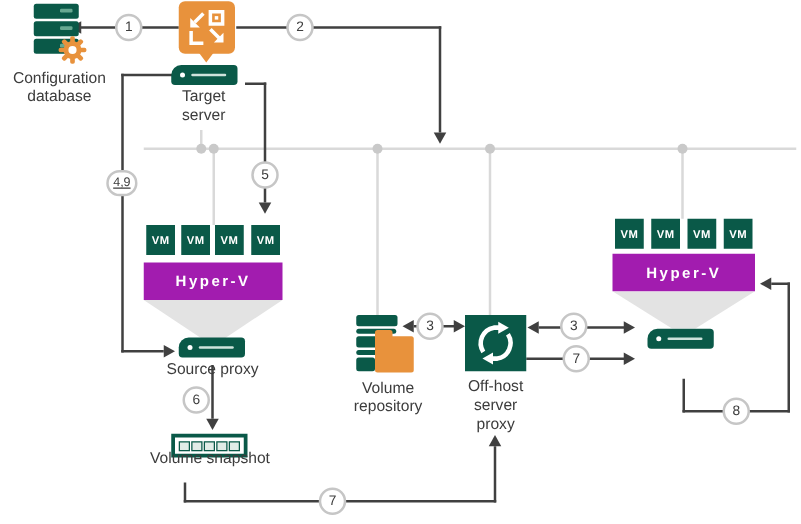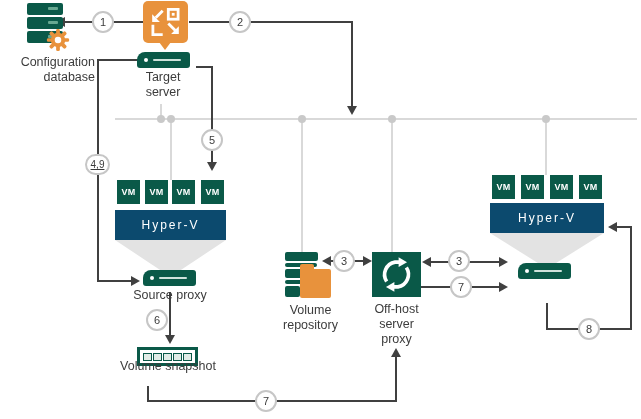--- a/index.html
+++ b/index.html
@@ -15,21 +15,21 @@
   .arr.l{border-top:5px solid transparent;border-bottom:5px solid transparent;border-right:9px solid #404040;}
   .arr.d{border-left:5px solid transparent;border-right:5px solid transparent;border-top:9px solid #404040;}
   .arr.u{border-left:5px solid transparent;border-right:5px solid transparent;border-bottom:9px solid #404040;}
   .badge{position:absolute;width:22px;height:22px;border-radius:50%;background:#fff;
          border:2px solid #c6c6c6;color:#3c3c3c;font-size:11px;box-sizing:border-box;
          display:flex;align-items:center;justify-content:center;z-index:5;}
   .badge.wide{width:25px;height:21px;border-radius:11px;font-size:10px;}
   .lbl{position:absolute;color:#3c3c3c;font-size:12.5px;line-height:1.18;text-align:center;z-index:3;}
   .vm{position:absolute;width:23px;height:24px;background:#0a5948;color:#fff;font-weight:bold;
       font-size:9px;letter-spacing:.3px;display:flex;align-items:center;justify-content:center;z-index:2;}
-  .hv{position:absolute;height:30px;background:#0c4a6e;color:#fff;font-weight:normal;font-size:12px;
+  .hv{position:absolute;height:30px;background:#a21caf;color:#fff;font-weight:bold;font-size:12px;
       letter-spacing:2px;display:flex;align-items:center;justify-content:center;z-index:2;}
   .funnel{position:absolute;background:#e3e3e3;clip-path:polygon(0 0,100% 0,58% 100%,42% 100%);z-index:0;}
   .hostbar{position:absolute;height:16px;background:#0a5948;border-radius:8px 3px 3px 3px;z-index:2;}
   .hostbar .hdot{position:absolute;left:7px;top:6px;width:4px;height:4px;background:#fff;border-radius:50%;}
   .hostbar .hdash{position:absolute;left:16px;top:7px;width:28px;height:2px;background:#cfe3dc;border-radius:1px;}
   .dbar{position:absolute;background:#0a5948;border-radius:2px;z-index:2;}
   .ddash{position:absolute;right:5px;top:4px;width:10px;height:3px;background:#67a891;border-radius:1px;}
   .sq{position:absolute;z-index:2;}
   .tail{position:absolute;width:0;height:0;border-left:6px solid transparent;
         border-right:6px solid transparent;border-top:8px solid #e8923c;z-index:2;}
@@ -108,21 +108,21 @@
   <svg class="sq" style="left:44px;top:26px;z-index:3;" width="28" height="28" viewBox="0 0 24 24">
     <g fill="#e8923c">
       <rect x="10.4" y="2.5" width="3.2" height="19" rx="1.2"></rect>
       <rect x="10.4" y="2.5" width="3.2" height="19" rx="1.2" transform="rotate(45 12 12)"></rect>
       <rect x="10.4" y="2.5" width="3.2" height="19" rx="1.2" transform="rotate(90 12 12)"></rect>
       <rect x="10.4" y="2.5" width="3.2" height="19" rx="1.2" transform="rotate(135 12 12)"></rect>
       <circle cx="12" cy="12" r="6.2"></circle>
     </g>
     <circle cx="12" cy="12" r="2.8" fill="#fff"></circle>
   </svg>
-  <div class="lbl" style="left:0px;top:55px;width:95px;text-align:right;">Configuration database</div>
+  <div class="lbl" style="left:0px;top:55px;width:95px;">Configuration database</div>
 
   <div class="sq" style="left:143px;top:1px;width:45px;height:42px;background:#e8923c;border-radius:5px;">
     <svg width="45" height="42" viewBox="0 0 30 30">
       <g stroke="#fff" stroke-width="2" fill="none">
         <line x1="13" y1="7" x2="8" y2="12"></line>
         <rect x="17" y="6" width="7" height="7"></rect>
         <polyline points="6,17 6,24 13,24"></polyline>
         <line x1="17" y1="16" x2="22" y2="21"></line>
       </g>
       <g fill="#fff">
@@ -185,21 +185,21 @@
   <div class="vm" style="left:579px;top:175px;">VM</div>
   <div class="hv" style="left:490px;top:203px;width:114px;">Hyper-V</div>
   <div class="funnel" style="left:490px;top:233px;width:114px;height:30px;"></div>
   <div class="hostbar" style="left:518px;top:263px;width:53px;">
     <span class="hdot"></span>
       <span class="hdash"></span>
   </div>
 
   <div class="badge" style="left:92px;top:11px;">1</div>
   <div class="badge" style="left:229px;top:11px;">2</div>
-  <div class="badge wide" style="left:85px;top:154px;text-decoration:underline;">4,9</div>
+  <div class="badge wide" style="left:85px;top:136px;text-decoration:underline;">4,9</div>
   <div class="badge" style="left:201px;top:129px;">5</div>
   <div class="badge" style="left:146px;top:309px;">6</div>
   <div class="badge" style="left:333px;top:250px;">3</div>
   <div class="badge" style="left:448px;top:250px;">3</div>
   <div class="badge" style="left:450px;top:276px;">7</div>
   <div class="badge" style="left:255px;top:390px;">7</div>
   <div class="badge" style="left:578px;top:318px;">8</div>
 
 </div>
 

